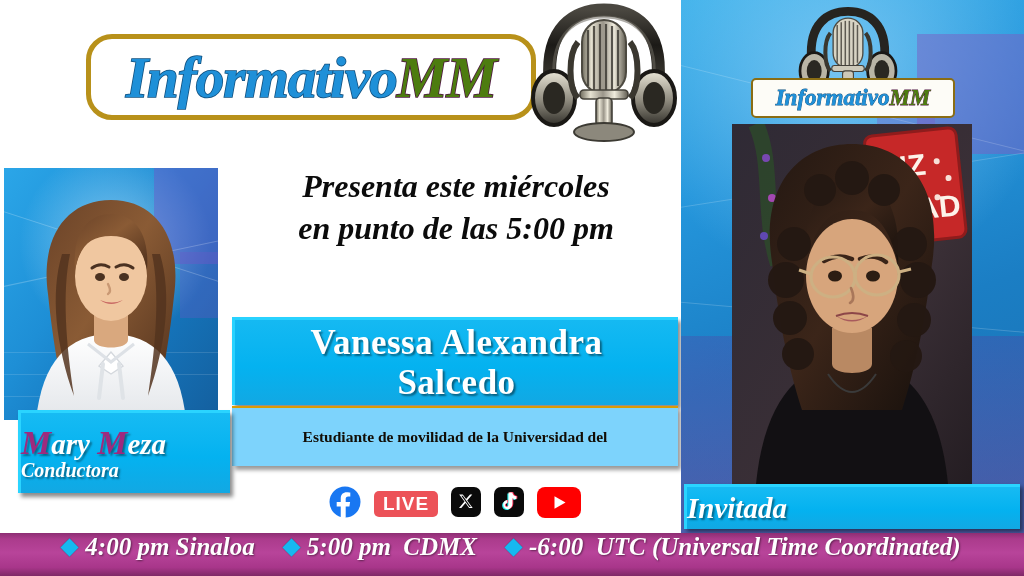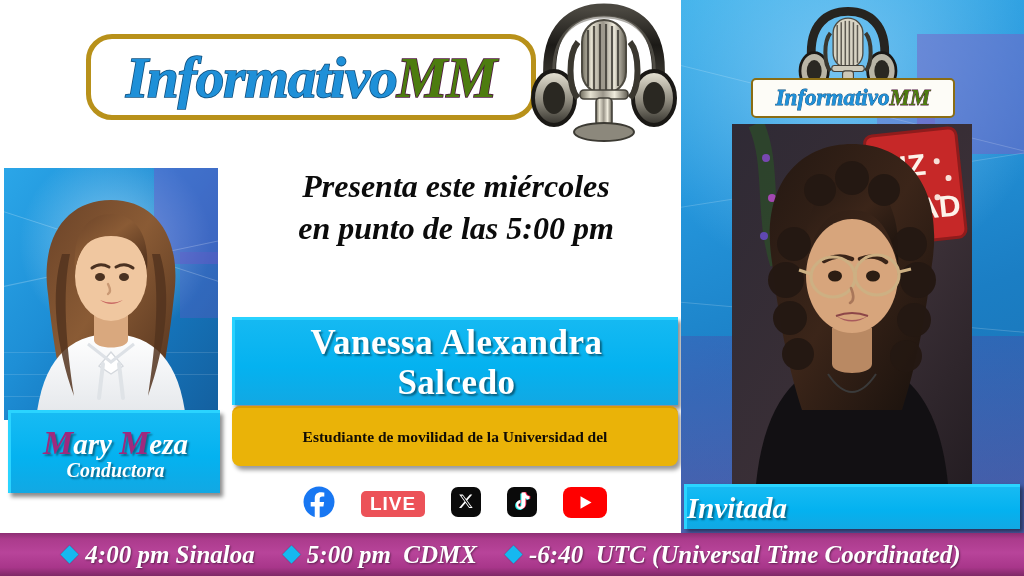--- a/index.html
+++ b/index.html
@@ -25,50 +25,50 @@
   #name-banner{position:absolute;left:232px;top:317px;width:446px;height:88px;
     background:linear-gradient(180deg,#15b9f2 0%,#04b2f0 55%,#12a8e3 100%);
     border-top:3px solid #28d2ff;border-left:3px solid #28d2ff;
     box-shadow:3px 4px 4px rgba(0,0,0,.45);
     display:flex;align-items:center;justify-content:center;box-sizing:border-box;}
   #name-text{font-family:"Liberation Serif",serif;font-weight:bold;font-size:35px;line-height:1.12;
     color:#ffffff;text-align:center;text-shadow:2px 2px 2px rgba(0,0,0,.45);letter-spacing:.5px;}
 
   
   #subtitle-bar{position:absolute;left:232px;top:406px;width:446px;height:60px;
-    background:#eab308;border-top:2px solid #d99b05;
+    background:#7dd3fc;border-top:2px solid #d99b05;
     box-shadow:3px 4px 4px rgba(0,0,0,.40);
-    display:flex;align-items:center;justify-content:center;box-sizing:border-box;padding:0 10px;border-radius:8px;}
+    display:flex;align-items:center;justify-content:center;box-sizing:border-box;padding:0 10px;}
   #subtitle-text{font-family:"Liberation Serif",serif;font-weight:bold;font-size:15.5px;line-height:1.35;color:#120d05;text-align:center;}
 
   
   #social-row{position:absolute;left:232px;top:484px;width:446px;height:40px;
-    display:flex;align-items:center;justify-content:center;gap:26px;}
+    display:flex;align-items:center;justify-content:center;gap:13px;}
   .soc{display:block;}
   #live-badge{background:#ec5258;color:#fff;font-family:"Liberation Sans",sans-serif;font-weight:bold;
     font-size:19px;letter-spacing:1px;border-radius:5px;padding:2px 9px 3px;line-height:1.12;}
 
   
   #host-panel{position:absolute;left:4px;top:168px;width:214px;height:252px;overflow:hidden;background:#0b6fb8;}
   #host-bg{position:absolute;inset:0;
     background:
       radial-gradient(circle at 52% 30%, rgba(190,232,255,.62) 0%, rgba(120,200,245,0) 46%),
       linear-gradient(125deg,#2ba6e8 0%,#1e8fd6 38%,#1576bd 66%,#145f9e 100%);}
   .hb-rect{position:absolute;background:rgba(110,88,200,.46);}
   .hb-line{position:absolute;background:rgba(255,255,255,.22);height:1px;transform-origin:left center;}
   .hb-grid{position:absolute;background:rgba(255,255,255,.13);}
   
   #host-figure{position:absolute;left:0;bottom:0;width:214px;height:236px;}
 
   
-  #host-banner{position:absolute;left:8px;top:410px;width:212px;height:83px;
+  #host-banner{position:absolute;left:18px;top:410px;width:212px;height:83px;
     background:linear-gradient(180deg,#17bbf3 0%,#04b2f0 55%,#12a8e3 100%);
     border-top:3px solid #2ad4ff;border-left:3px solid #2ad4ff;
     box-shadow:3px 4px 4px rgba(0,0,0,.45);
-    display:flex;flex-direction:column;align-items:center;justify-content:center;box-sizing:border-box;}
+    display:flex;flex-direction:column;justify-content:center;box-sizing:border-box;}
   #host-name{font-family:"Liberation Serif",serif;font-style:italic;font-weight:bold;font-size:29px;line-height:1.05;
     text-shadow:2px 2px 2px rgba(0,0,0,.40);white-space:nowrap;}
   #host-name .cap{color:#9e2a7e;font-size:34px;}
   #host-name .rest{color:#ffffff;}
   #host-role{font-family:"Liberation Serif",serif;font-style:italic;font-weight:bold;font-size:20px;line-height:1.05;
     color:#ffffff;text-shadow:2px 2px 2px rgba(0,0,0,.40);}
 
   
   #guest-panel{position:absolute;left:681px;top:0;width:343px;height:536px;overflow:hidden;background:#1b7ec4;}
   #guest-bg{position:absolute;inset:0;
@@ -95,21 +95,21 @@
     background:linear-gradient(180deg,#17bbf3 0%,#04b2f0 55%,#12a8e3 100%);
     border-top:3px solid #2ad4ff;border-left:3px solid #2ad4ff;
     box-shadow:3px 3px 4px rgba(0,0,0,.45);
     display:flex;align-items:center;justify-content:flex-start;box-sizing:border-box;}
   #guest-label{font-family:"Liberation Serif",serif;font-style:italic;font-weight:bold;font-size:29px;color:#ffffff;
     text-shadow:2px 2px 2px rgba(0,0,0,.40);}
 
   
   #times-bar{position:absolute;left:0;top:533px;width:1024px;height:43px;
     background:linear-gradient(180deg,#8d2e73 0%,#ab3b8c 14%,#b8449a 46%,#a8368a 80%,#7e2866 100%);
-    display:flex;align-items:center;justify-content:center;gap:0;}
+    display:flex;align-items:flex-start;justify-content:center;gap:0;}
   #times-inner{display:flex;align-items:center;white-space:nowrap;
     font-family:"Liberation Serif",serif;font-style:italic;font-weight:bold;font-size:25px;color:#ffffff;
     text-shadow:1px 1px 2px rgba(0,0,0,.45);}
   .tz{display:inline-flex;align-items:center;}
   .diamond{display:inline-block;width:13px;height:13px;background:#16b8f0;transform:rotate(45deg);
     margin-right:9px;box-shadow:0 0 1px rgba(0,0,0,.5);}
   .tz-gap{display:inline-block;width:30px;}
 </style>
 </head>
 <body>
@@ -414,18 +414,18 @@
         <span>4:00 pm</span>&nbsp;<span>Sinaloa</span>
       </span>
       <span class="tz-gap"></span>
       <span class="tz">
         <span class="diamond"></span>
         <span>5:00 pm</span>&nbsp;&nbsp;<span>CDMX</span>
       </span>
       <span class="tz-gap"></span>
       <span class="tz">
         <span class="diamond"></span>
-        <span>-6:40</span>&nbsp;&nbsp;<span>UTC (Universal Time Coordinated)</span>
+        <span>-6:00</span>&nbsp;&nbsp;<span>UTC (Universal Time Coordinated)</span>
       </span>
     </div>
   </div>
 
 </div>
 
 </body></html>

